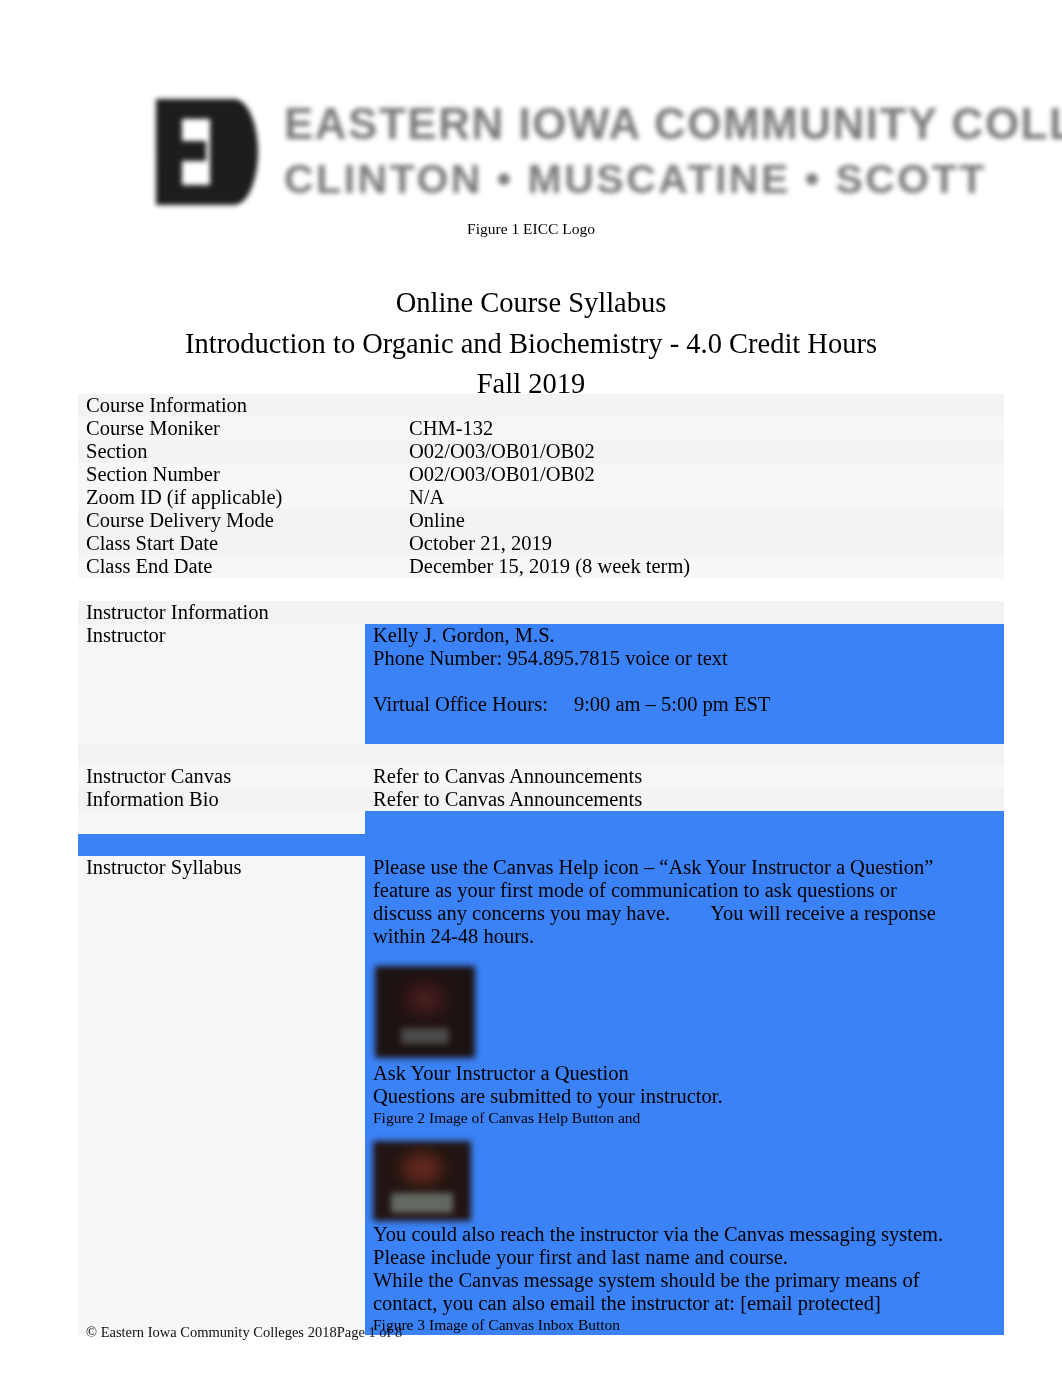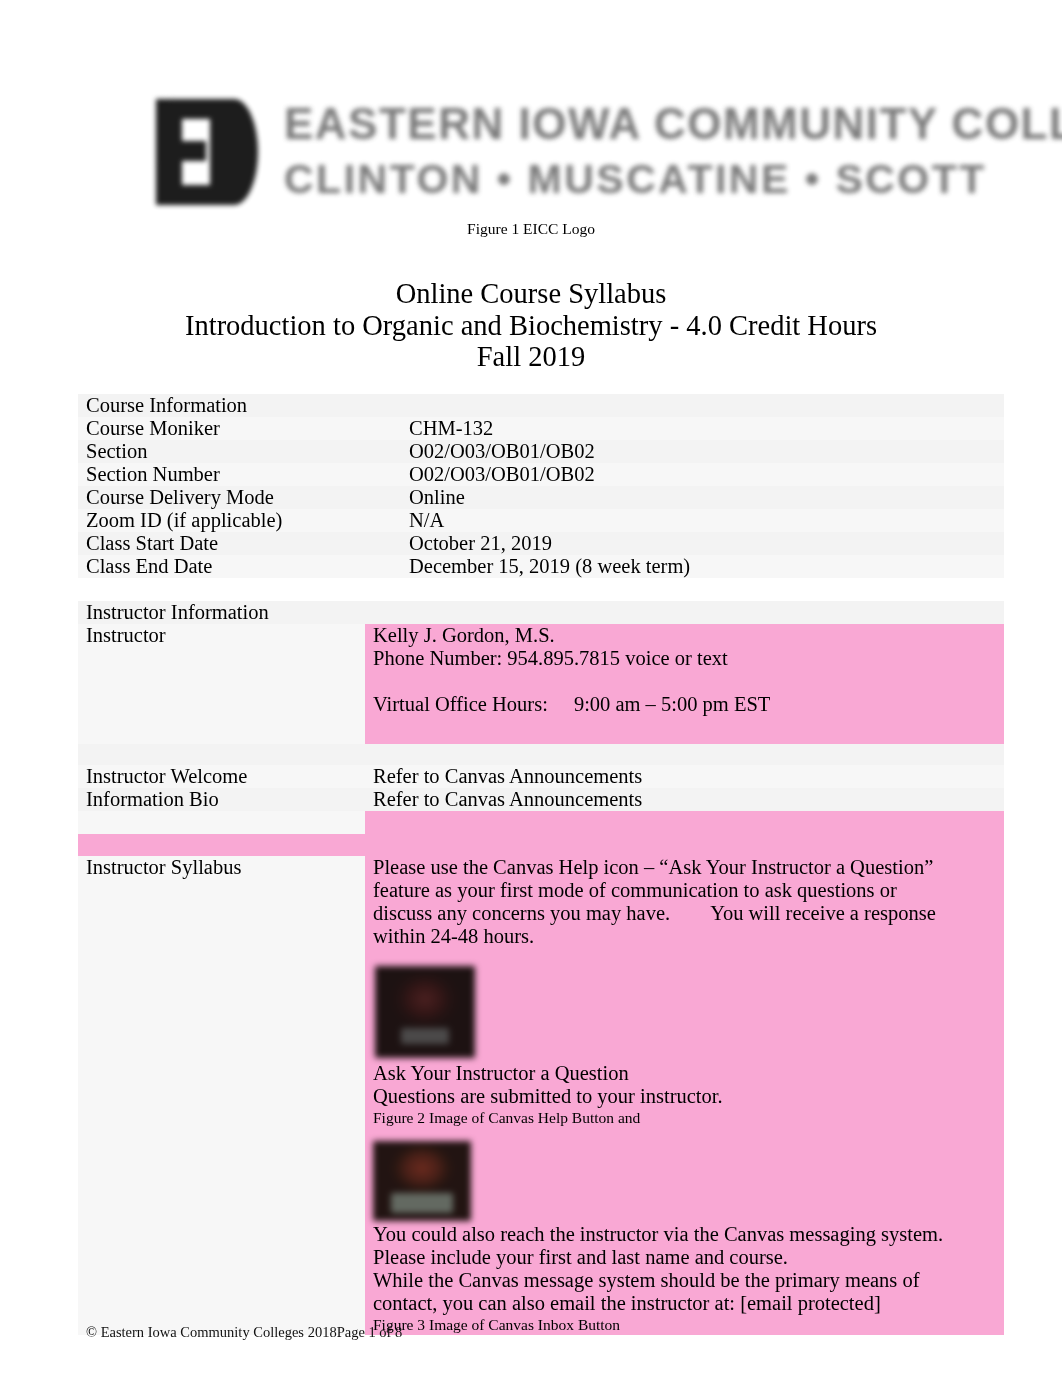--- a/index.html
+++ b/index.html
@@ -102,39 +102,40 @@
   .titles {
     position: absolute;
     left: 0; right: 0;
     top: 278px;
     text-align: center;
   }
   .titles .tline {
     font-size: 28.5px;
     line-height: 31.5px;
     white-space: nowrap;
+    margin-top: 9px;
   }
 
   
   .tbl {
     position: absolute;
     border-collapse: collapse;
     table-layout: fixed;
     font-size: 20.5px;
     line-height: 23px;
   }
   .tbl td {
     vertical-align: top;
     padding: 0;
     border: none;
   }
 
   .shade-a { background: #f3f3f3; }
   .shade-b { background: #f7f7f7; }
-  .shade-w { background: #f9a8d4; }
+  .shade-w { background: #3b82f6; }
 
   
   #course-table {
     left: 78px;
     top: 394px;
     width: 910px;
   }
   #course-table td.c1 { width: 315px; padding-left: 8px; }
   #course-table td.c2 { width: 595px; padding-left: 8px; }
   #course-table tr { height: 23px; }
@@ -252,26 +253,26 @@
       </tr>
       <tr>
         <td class="c1 shade-a">Section</td>
         <td class="c2 shade-a">O02/O03/OB01/OB02</td>
       </tr>
       <tr>
         <td class="c1 shade-b">Section Number</td>
         <td class="c2 shade-b">O02/O03/OB01/OB02</td>
       </tr>
       <tr>
+        <td class="c1 shade-b">Zoom ID (if applicable)</td>
+        <td class="c2 shade-b">N/A</td>
+      </tr>
+      <tr>
         <td class="c1 shade-a">Course Delivery Mode</td>
         <td class="c2 shade-a">Online</td>
-      </tr>
-      <tr>
-        <td class="c1 shade-b">Zoom ID (if applicable)</td>
-        <td class="c2 shade-b">N/A</td>
       </tr>
       <tr>
         <td class="c1 shade-a">Class Start Date</td>
         <td class="c2 shade-a">October 21, 2019</td>
       </tr>
       <tr>
         <td class="c1 shade-b">Class End Date</td>
         <td class="c2 shade-b">December 15, 2019 (8 week term)</td>
       </tr>
     </tbody>
@@ -294,21 +295,21 @@
           <div class="para"><span>Virtual Office Hours:</span><span class="gap-tab"></span><span>9:00 am – 5:00 pm EST</span></div>
         </td>
       </tr>
 
       <tr>
         <td class="c1 shade-a" style="height:21px"></td>
         <td class="c2 shade-a" style="height:21px"></td>
       </tr>
 
       <tr>
-        <td class="c1 shade-b" style="height:23px">Instructor Welcome</td>
+        <td class="c1 shade-b" style="height:23px">Instructor Canvas</td>
         <td class="c2 shade-b" style="height:23px">Refer to Canvas Announcements</td>
       </tr>
 
       <tr>
         <td class="c1 shade-a" style="height:23px">Information Bio</td>
         <td class="c2 shade-a" style="height:23px">Refer to Canvas Announcements</td>
       </tr>
 
       <tr>
         <td class="c1 shade-b" style="height:23px"></td>

